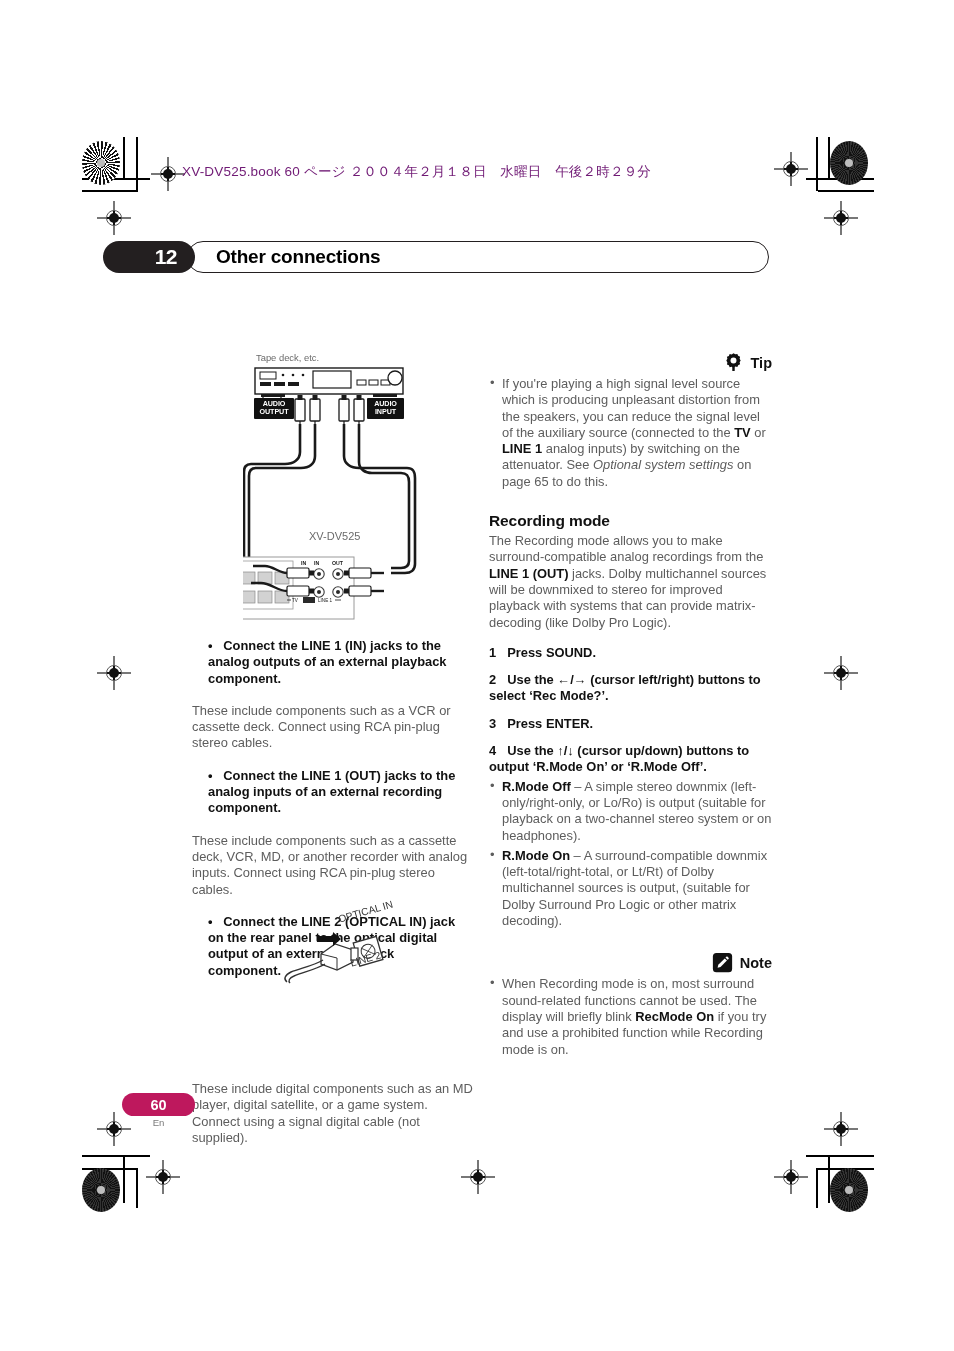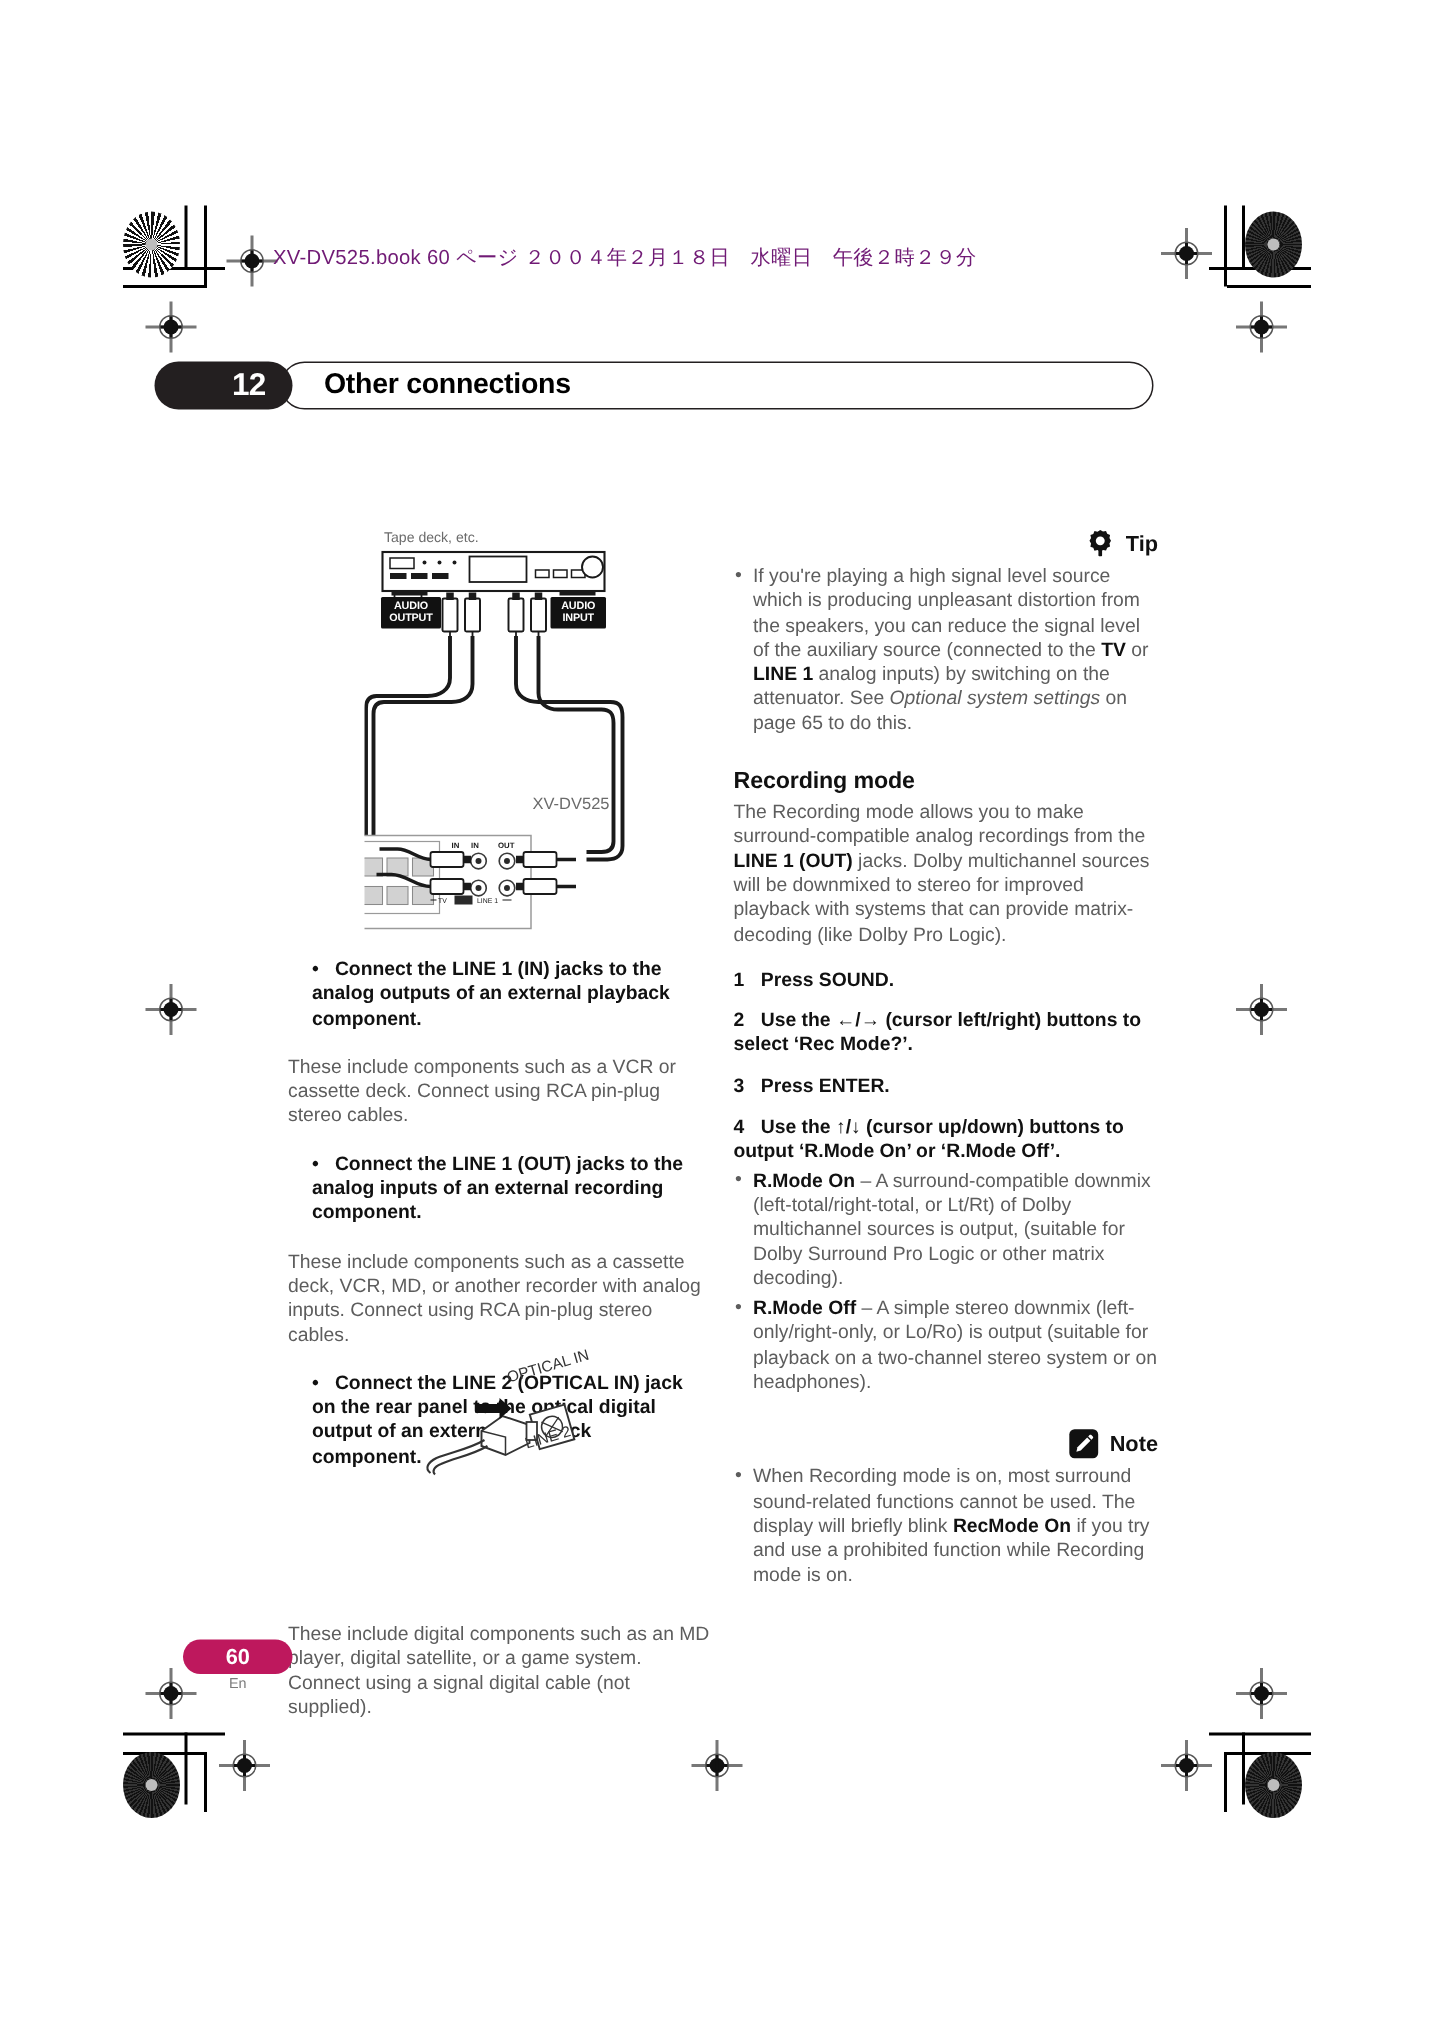--- a/index.html
+++ b/index.html
@@ -542,21 +542,21 @@
       <path d="M-14 208 l8 -6" stroke="#9a9a9a" stroke-width="1" fill="none"></path>
     </svg>
 
     <div class="blackbox" style="left:11px; top:46px; width:40px;">
       <span>AUDIO</span><br><span>OUTPUT</span>
     </div>
     <div class="blackbox" style="left:124px; top:46px; width:37px;">
       <span>AUDIO</span><br><span>INPUT</span>
     </div>
 
-    <div class="dlabel" style="left:66px; top:178px; font-size:11px; color:#6b6b6b;margin-left:46px;">XV-DV525</div>
+    <div class="dlabel" style="left:66px; top:178px; font-size:11px; color:#6b6b6b;">XV-DV525</div>
   </div>
 
   <div class="col-left">
     <div style="height:270px;"></div>
 
     <div class="blk">
       <p class="bold-lead">
         <span>•</span>&nbsp;&nbsp;&nbsp;<span>Connect the LINE 1 (IN) jacks to the analog outputs of an external playback component.</span>
       </p>
       <p class="body-text">These include components such as a VCR or cassette deck. Connect using RCA pin-plug stereo cables.</p>
@@ -626,22 +626,22 @@
     <p class="body-text" style="margin-bottom:14px;">
       <span>The Recording mode allows you to make surround-compatible analog recordings from the </span><b class="in">LINE 1 (OUT)</b><span> jacks. Dolby multichannel sources will be downmixed to stereo for improved playback with systems that can provide matrix-decoding (like Dolby Pro Logic).</span>
     </p>
 
     <p class="step"><span class="num">1</span><span>Press SOUND.</span></p>
     <p class="step"><span class="num">2</span><span>Use the ←/→ (cursor left/right) buttons to select ‘Rec Mode?’.</span></p>
     <p class="step"><span class="num">3</span><span>Press ENTER.</span></p>
     <p class="step" style="margin-bottom:3px;"><span class="num">4</span><span>Use the ↑/↓ (cursor up/down) buttons to output ‘R.Mode On’ or ‘R.Mode Off’.</span></p>
 
     <ul class="dots">
+      <li><b class="in">R.Mode Off</b><span> – A simple stereo downmix (left-only/right-only, or Lo/Ro) is output (suitable for playback on a two-channel stereo system or on headphones).</span></li>
       <li><b class="in">R.Mode On</b><span> – A surround-compatible downmix (left-total/right-total, or Lt/Rt) of Dolby multichannel sources is output, (suitable for Dolby Surround Pro Logic or other matrix decoding).</span></li>
-      <li><b class="in">R.Mode Off</b><span> – A simple stereo downmix (left-only/right-only, or Lo/Ro) is output (suitable for playback on a two-channel stereo system or on headphones).</span></li>
     </ul>
 
     <div style="height:19px;"></div>
 
     <div class="callout-head">
       <span class="icon-note">
         <svg viewBox="0 0 24 24" width="21" height="21">
           <rect x="1" y="1" width="22" height="22" rx="4" fill="#111"></rect>
           <path fill="#fff" d="M17.8 5.4l1.1 1.1c.4.4.4 1 0 1.4l-1 1-2.5-2.5 1-1c.4-.4 1-.4 1.4 0z"></path>
           <path fill="#fff" d="M14.6 7.3l2.5 2.5-7.4 7.4-3.3.8.8-3.3z"></path>

